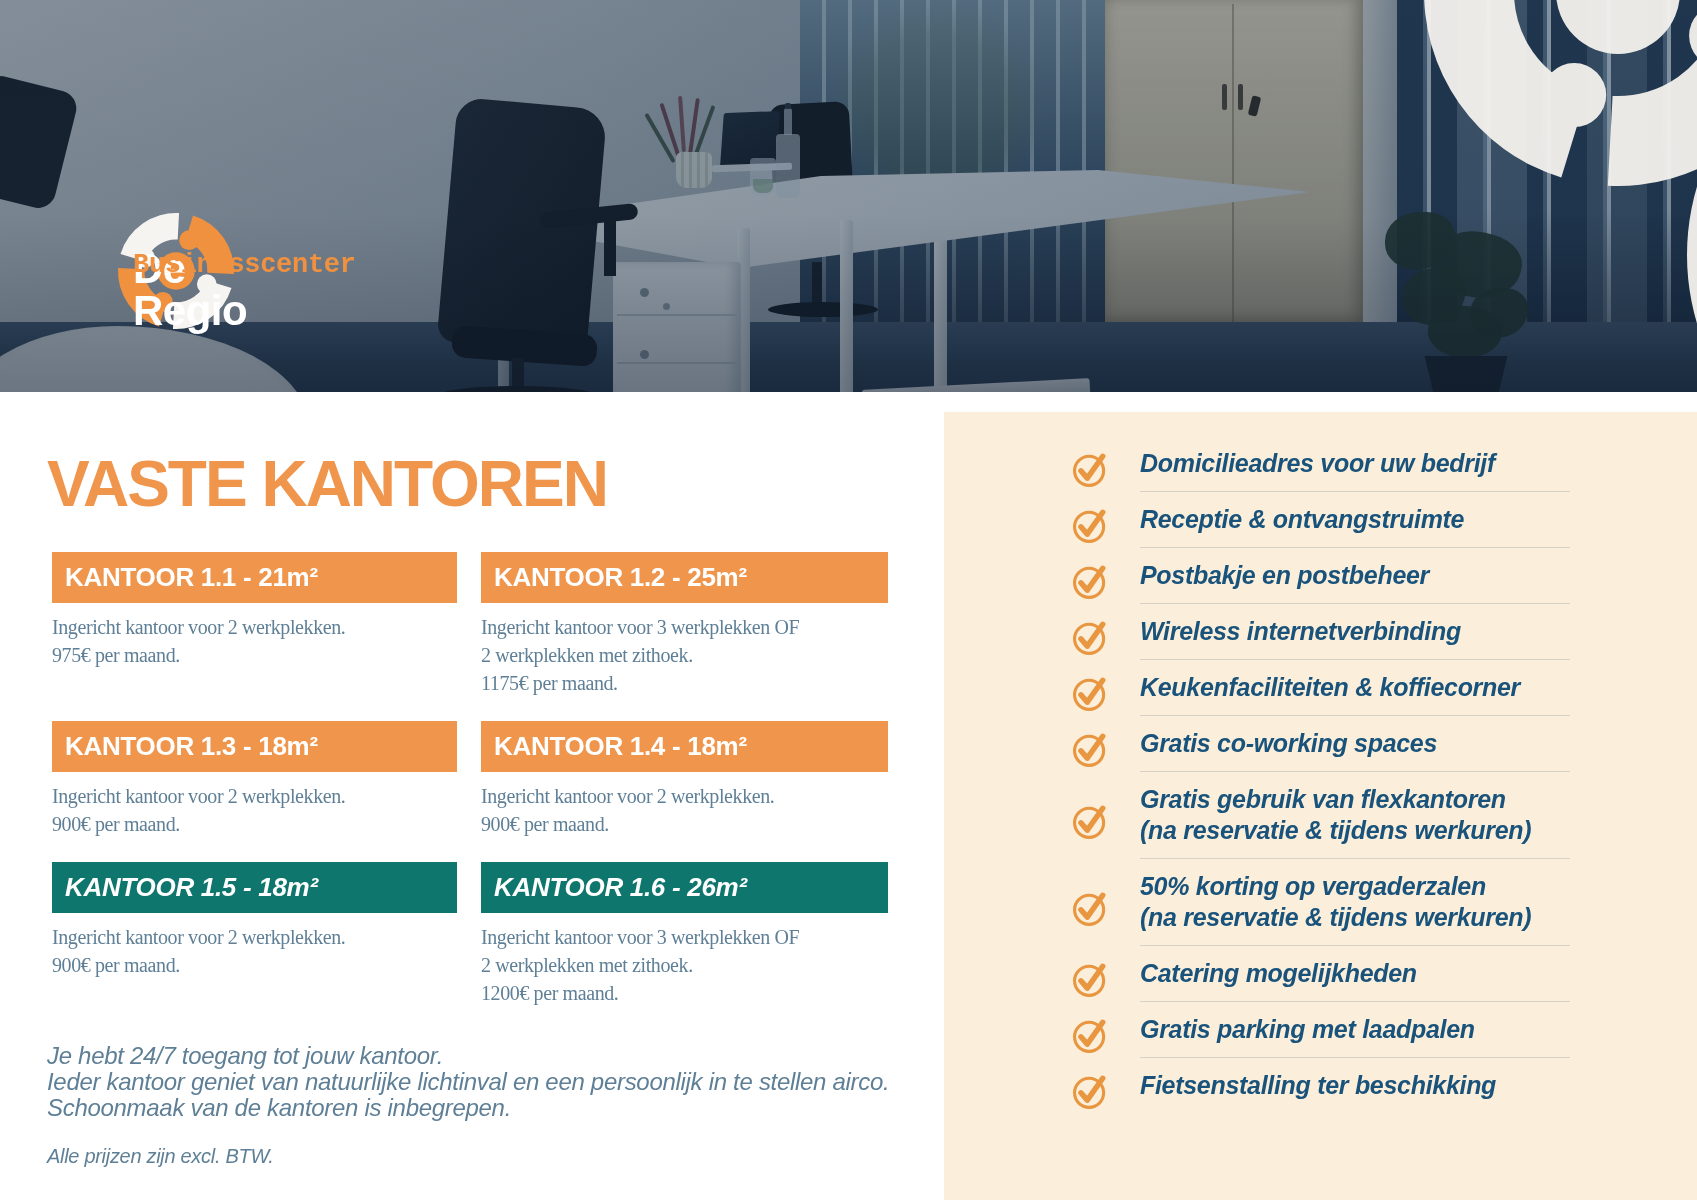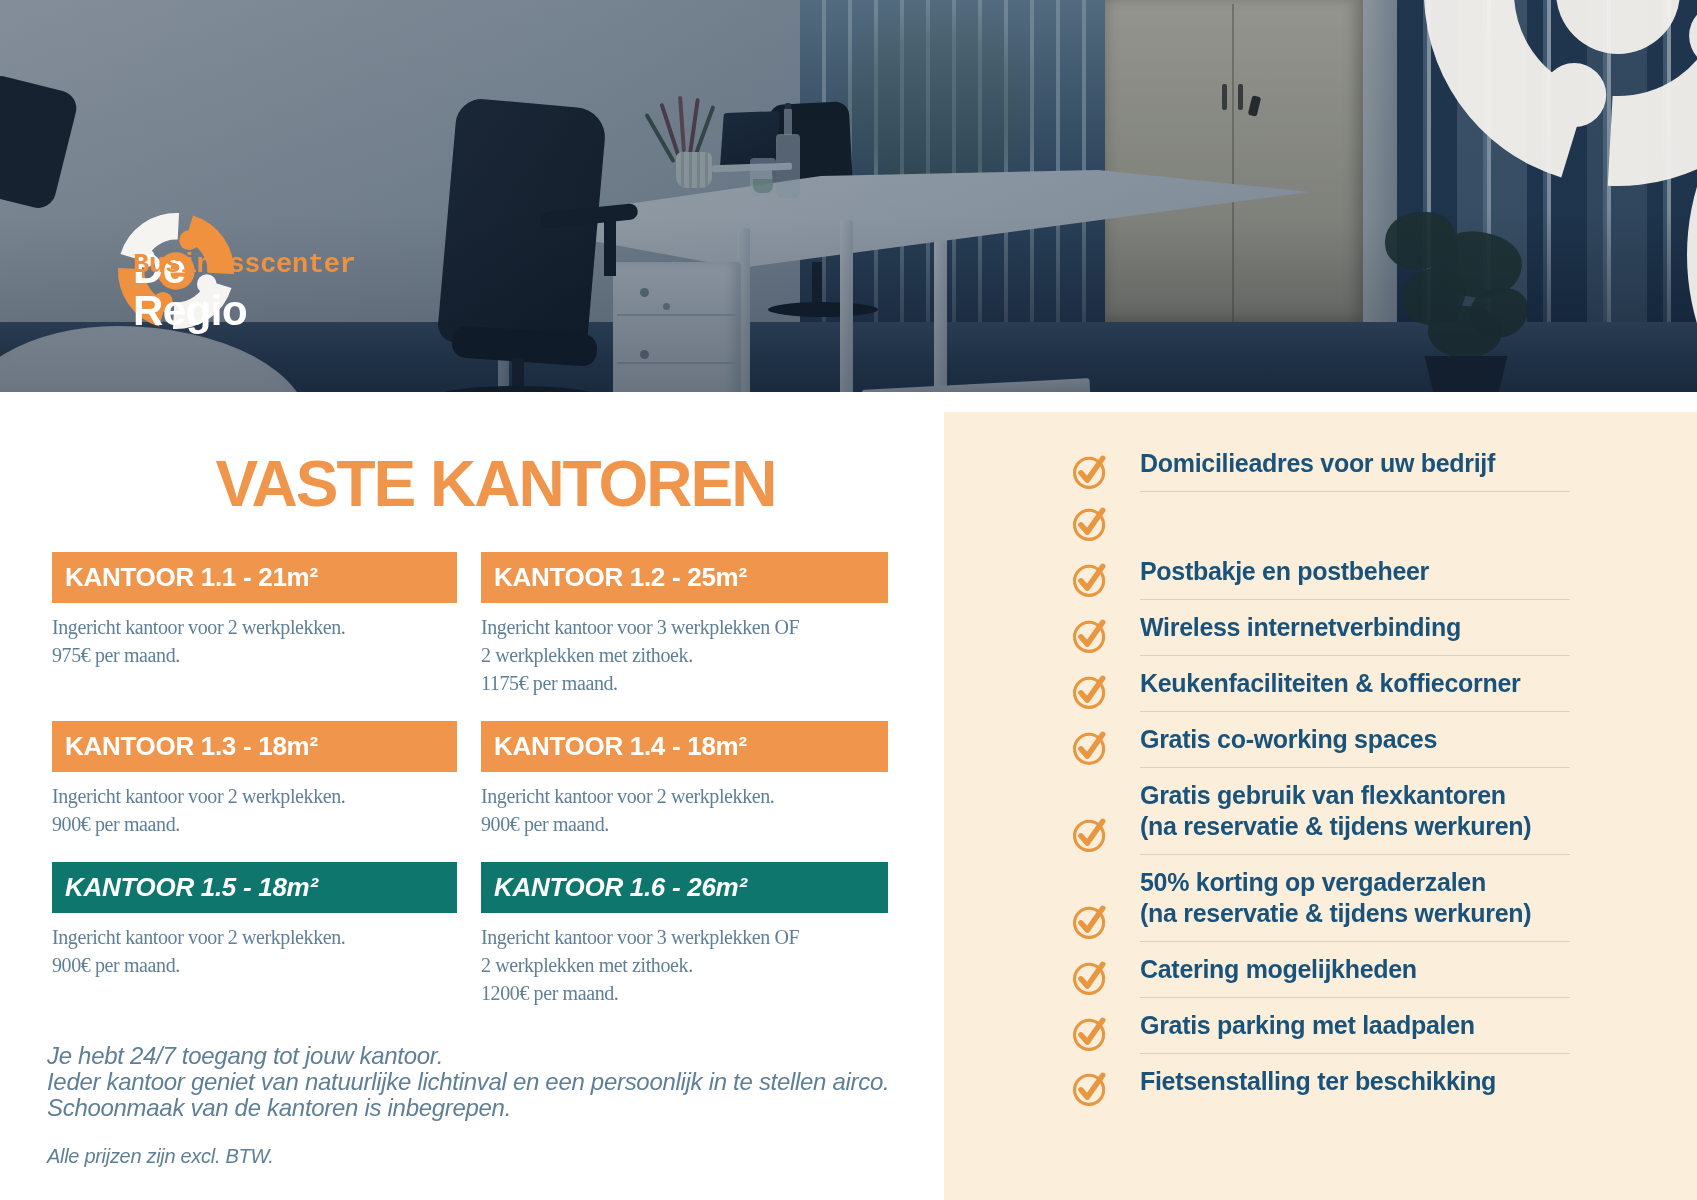--- a/index.html
+++ b/index.html
@@ -79,34 +79,34 @@
   .hero-overlay { inset:0; background:linear-gradient(180deg,rgba(23,42,63,.38) 0%,rgba(23,42,63,.44) 55%,rgba(17,31,50,.58) 100%); z-index:7; }
   .corner-mark { right:0; top:0; z-index:8; }
   .brand { left:115px; top:210px; z-index:9; display:flex; align-items:flex-start; }
   .brand-mark { width:122px; height:122px; }
   .brand-text { margin-left:18px; padding-top:38px; }
   .brand-name { font-size:42px; font-weight:bold; color:#ffffff; letter-spacing:-0.5px; line-height:1; }
   .brand-sub { font-size:27px; font-weight:bold; color:#f0913f; letter-spacing:-0.3px; margin-top:4px; line-height:1;font-family:Liberation Mono, monospace; }
 
   
   .main { position:absolute; left:0; top:412px; width:944px; height:788px; background:#ffffff; }
-  .page-title { margin:36px 0 0 47px; font-size:64px; font-weight:bold; color:#f0954c; letter-spacing:-2px; line-height:1.15;text-align:center; }
+  .page-title { margin:36px 0 0 47px; font-size:64px; font-weight:bold; color:#f0954c; letter-spacing:-2px; line-height:1.15; }
   .cards { margin:30px 0 0 52px; width:845px; display:grid; grid-template-columns:405px 407px; column-gap:33px; row-gap:22px;gap:24px; }
   .card-bar { height:51px; line-height:51px; padding-left:13px; }
   .card-bar.solid { background:#f0954c; }
   .card-bar.light { background:#0f766e;font-style:italic; }
   .card-bar span { font-size:26px; font-weight:bold; color:#ffffff; letter-spacing:-0.3px; }
   .card-desc { margin-top:10px; font-size:20px; line-height:28px; color:#5e7f96; letter-spacing:-0.4px;font-family:Liberation Serif, serif; }
   .notes { margin:36px 0 0 47px; font-size:24px; font-style:italic; line-height:26px; color:#5e7f96; letter-spacing:-0.3px; }
   .disclaimer { margin:24px 0 0 47px; font-size:20px; font-style:italic; color:#5e7f96; letter-spacing:-0.3px; }
 
   
   .sidebar { position:absolute; left:944px; top:412px; width:753px; height:788px; background:#fbeeda; }
   .perk-list { list-style:none; margin:24px 127px 0 126px; }
-  .perk { display:flex; align-items:flex-end; }
+  .perk { display:flex; align-items:center;font-style:italic; }
   .perk-icon { flex:0 0 40px; width:40px; height:42px; margin-top:10px; margin-right:30px; }
   .perk-text { flex:1; padding:12px 0; border-bottom:1px solid #d8d2c6; }
   .perk:last-child .perk-text { border-bottom:none; }
   .perk-label, .perk-sub { font-size:25px; font-weight:bold; color:#19537b; line-height:31px; letter-spacing:-0.3px; }
 </style>
 </head>
 <body>
 
 <div class="hero">
   <div class="wall"></div>
@@ -259,20 +259,23 @@
         </svg>
       <div class="perk-text">
           <div class="perk-label">Domicilieadres voor uw bedrijf</div>
         </div>
     </li>
     <li class="perk">
       <svg class="perk-icon" viewBox="0 0 44 44">
           <circle cx="21" cy="24" r="16" fill="none" stroke="#e8963f" stroke-width="3.4"></circle>
           <path d="M12 24 L19 32 L36 8" fill="none" stroke="#e8963f" stroke-width="6" stroke-linecap="round" stroke-linejoin="round"></path>
         </svg>
+      <div class="perk-text">
+          <div class="perk-label">Receptie &amp; ontvangstruimte</div>
+        </div>
     </li>
     <li class="perk">
       <svg class="perk-icon" viewBox="0 0 44 44">
           <circle cx="21" cy="24" r="16" fill="none" stroke="#e8963f" stroke-width="3.4"></circle>
           <path d="M12 24 L19 32 L36 8" fill="none" stroke="#e8963f" stroke-width="6" stroke-linecap="round" stroke-linejoin="round"></path>
         </svg>
       <div class="perk-text">
           <div class="perk-label">Postbakje en postbeheer</div>
         </div>
     </li>

